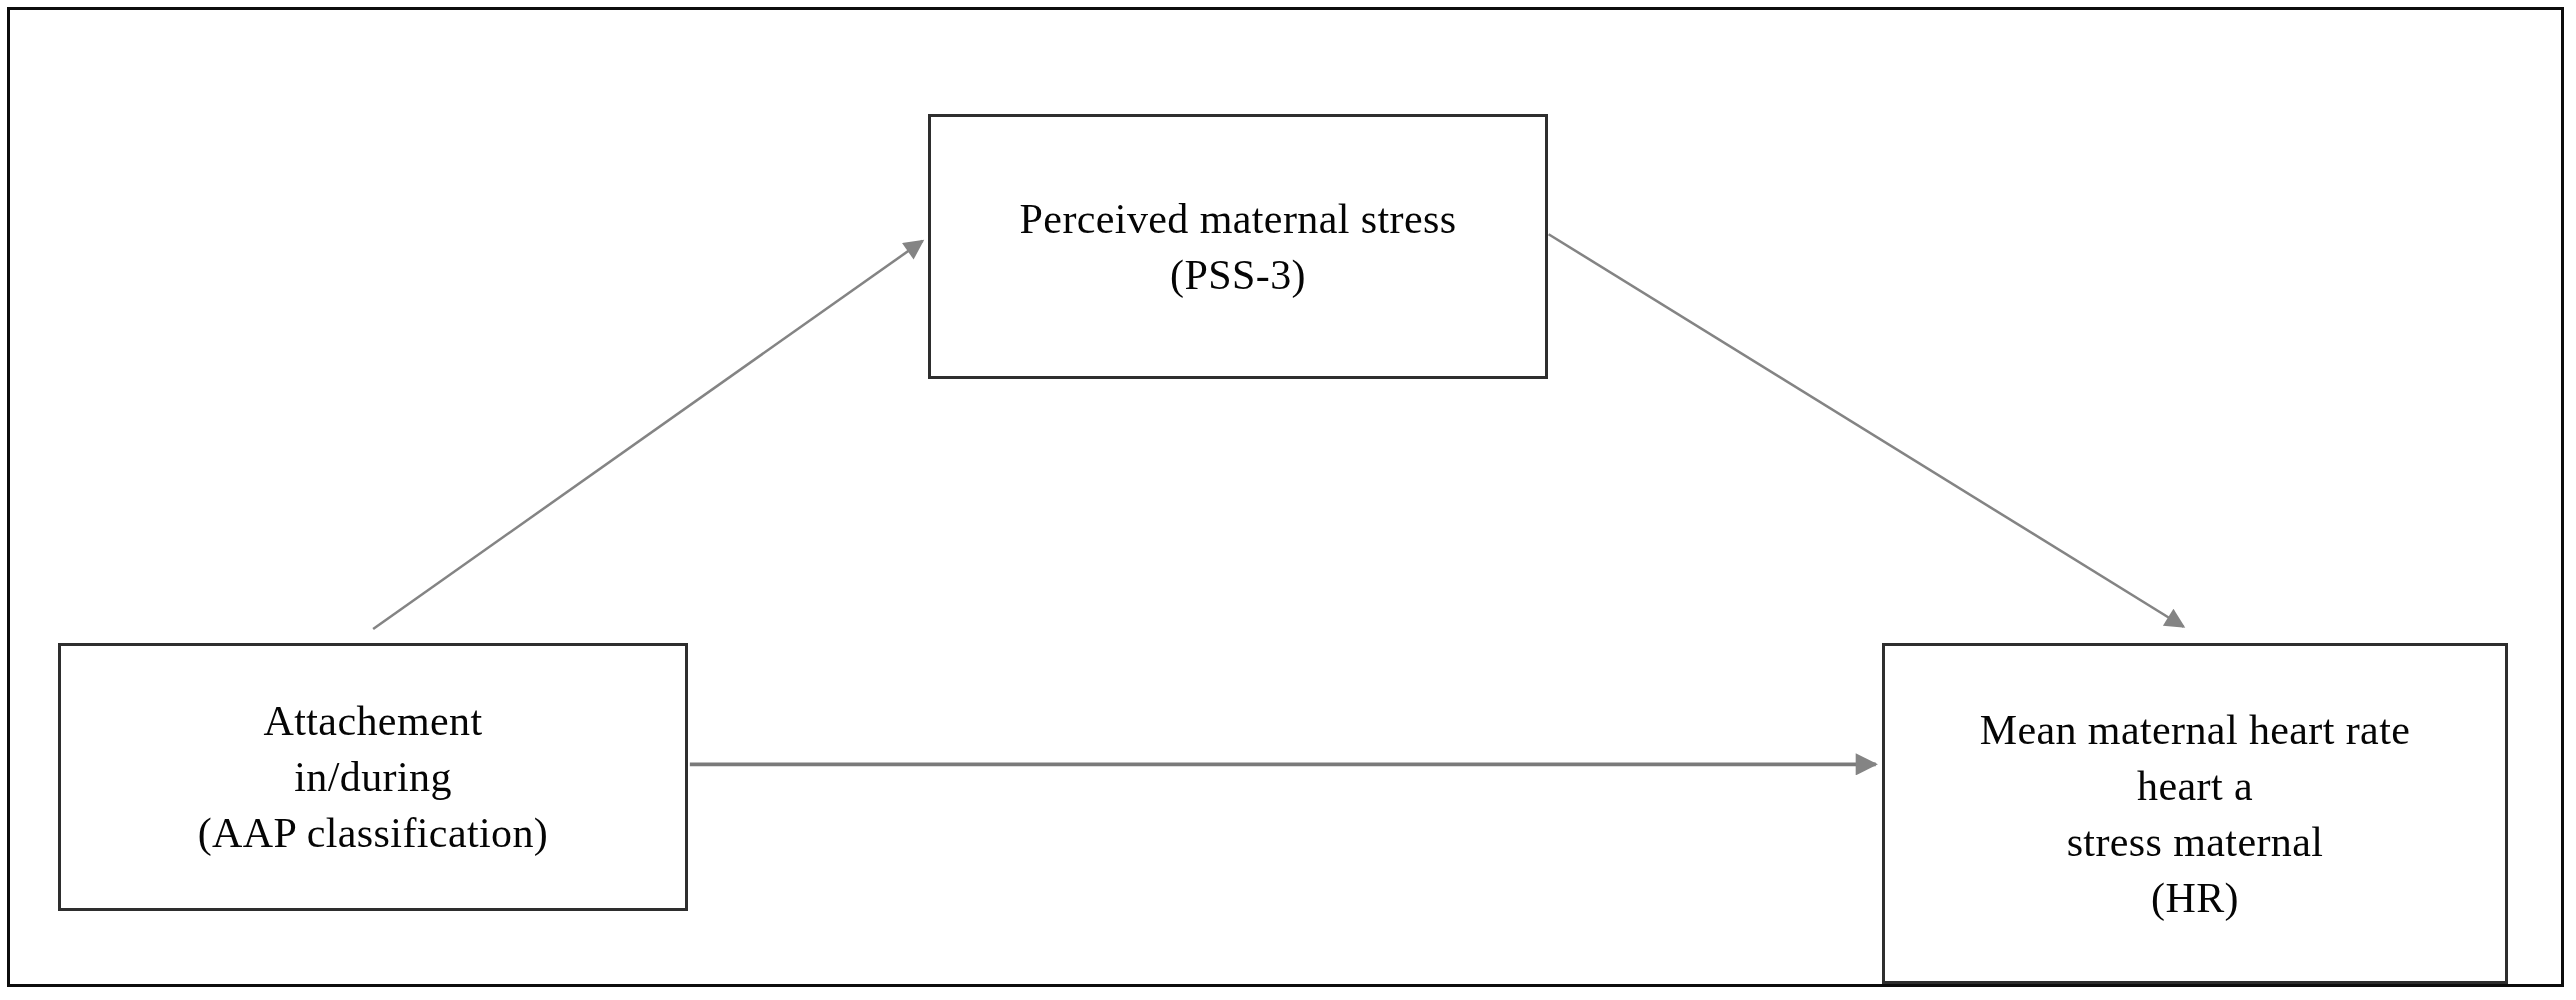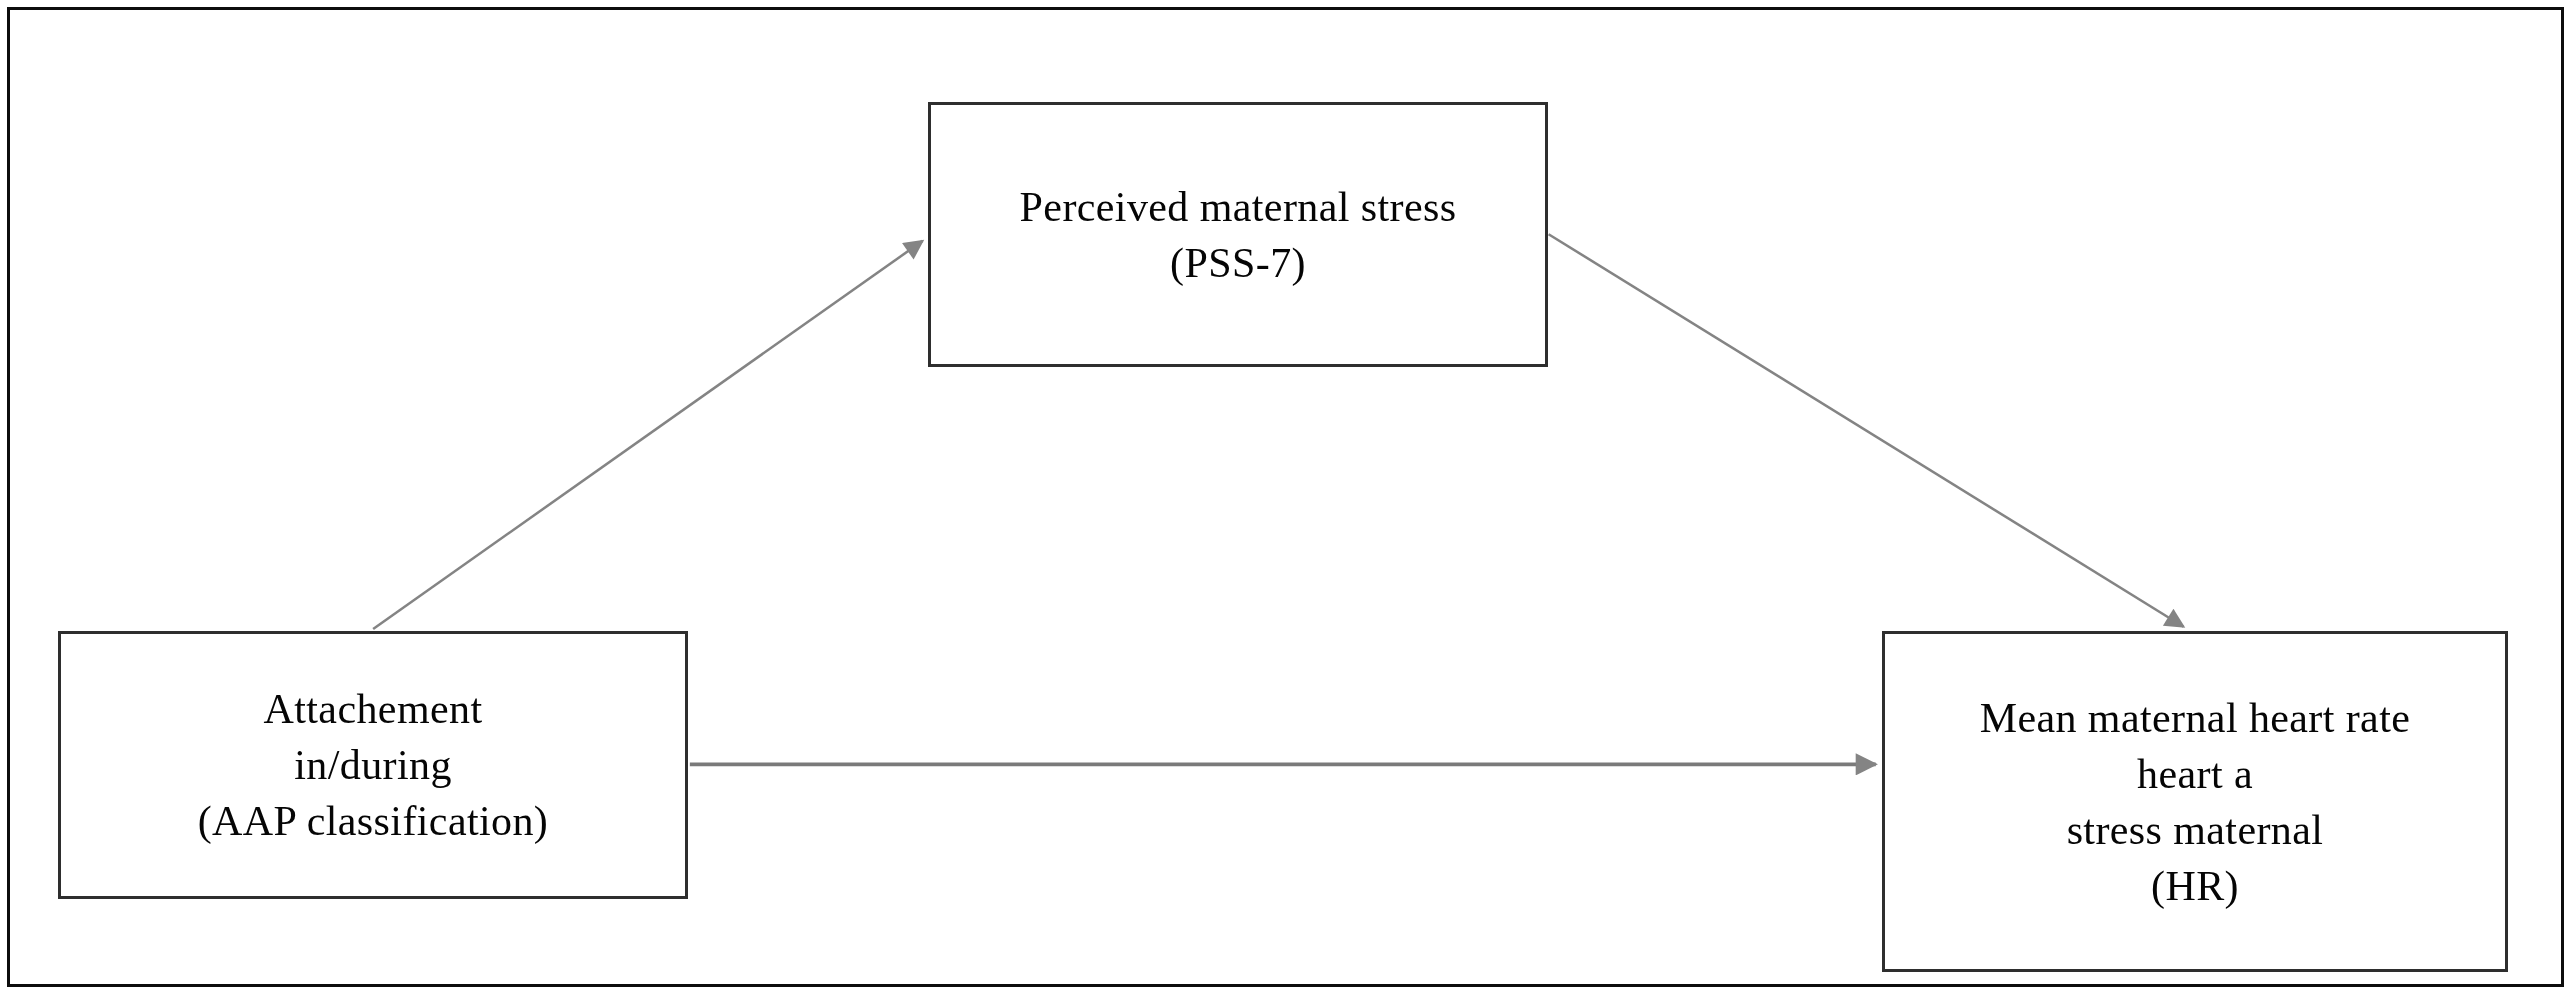--- a/index.html
+++ b/index.html
@@ -37,20 +37,21 @@
   .node{
     position:absolute;
     box-sizing:border-box;
     border:3px solid var(--box-border-color);
     background:var(--bg);
     display:flex;flex-direction:column;
     align-items:center;justify-content:center;
     text-align:center;
     font-size:42px;line-height:56px;
     letter-spacing:0.4px;
+    margin-top:12px;
   }
   .node-mediator{left:928px;top:102px;width:620px;height:265px;}
   .node-predictor{left:58px;top:631px;width:630px;height:268px;}
   .node-outcome{left:1882px;top:631px;width:626px;height:341px;}
   .node .line{white-space:nowrap;}
 </style>
 </head>
 <body>
 
 <div class="canvas">
@@ -66,21 +67,21 @@
         <path class="ah" d="M0,0 L10,5 L0,10 z"></path>
       </marker>
     </defs>
     <line class="edge" x1="501" y1="846" x2="1240" y2="324" marker-end="url(#ah-thin)"></line>
     <line class="edge" x1="2082" y1="315" x2="2936" y2="843" marker-end="url(#ah-thin)"></line>
     <line class="edge strong" x1="927" y1="1028" x2="2522" y2="1028" marker-end="url(#ah-thick)"></line>
   </svg>
 
   <div class="node node-mediator">
     <div class="line">Perceived maternal stress</div>
-    <div class="line">(PSS-7)</div>
+    <div class="line">(PSS-3)</div>
   </div>
 
   <div class="node node-predictor">
     <div class="line">Attachement</div>
     <div class="line">in/during</div>
     <div class="line">(AAP classification)</div>
   </div>
 
   <div class="node node-outcome">
     <div class="line">Mean maternal heart rate</div>

